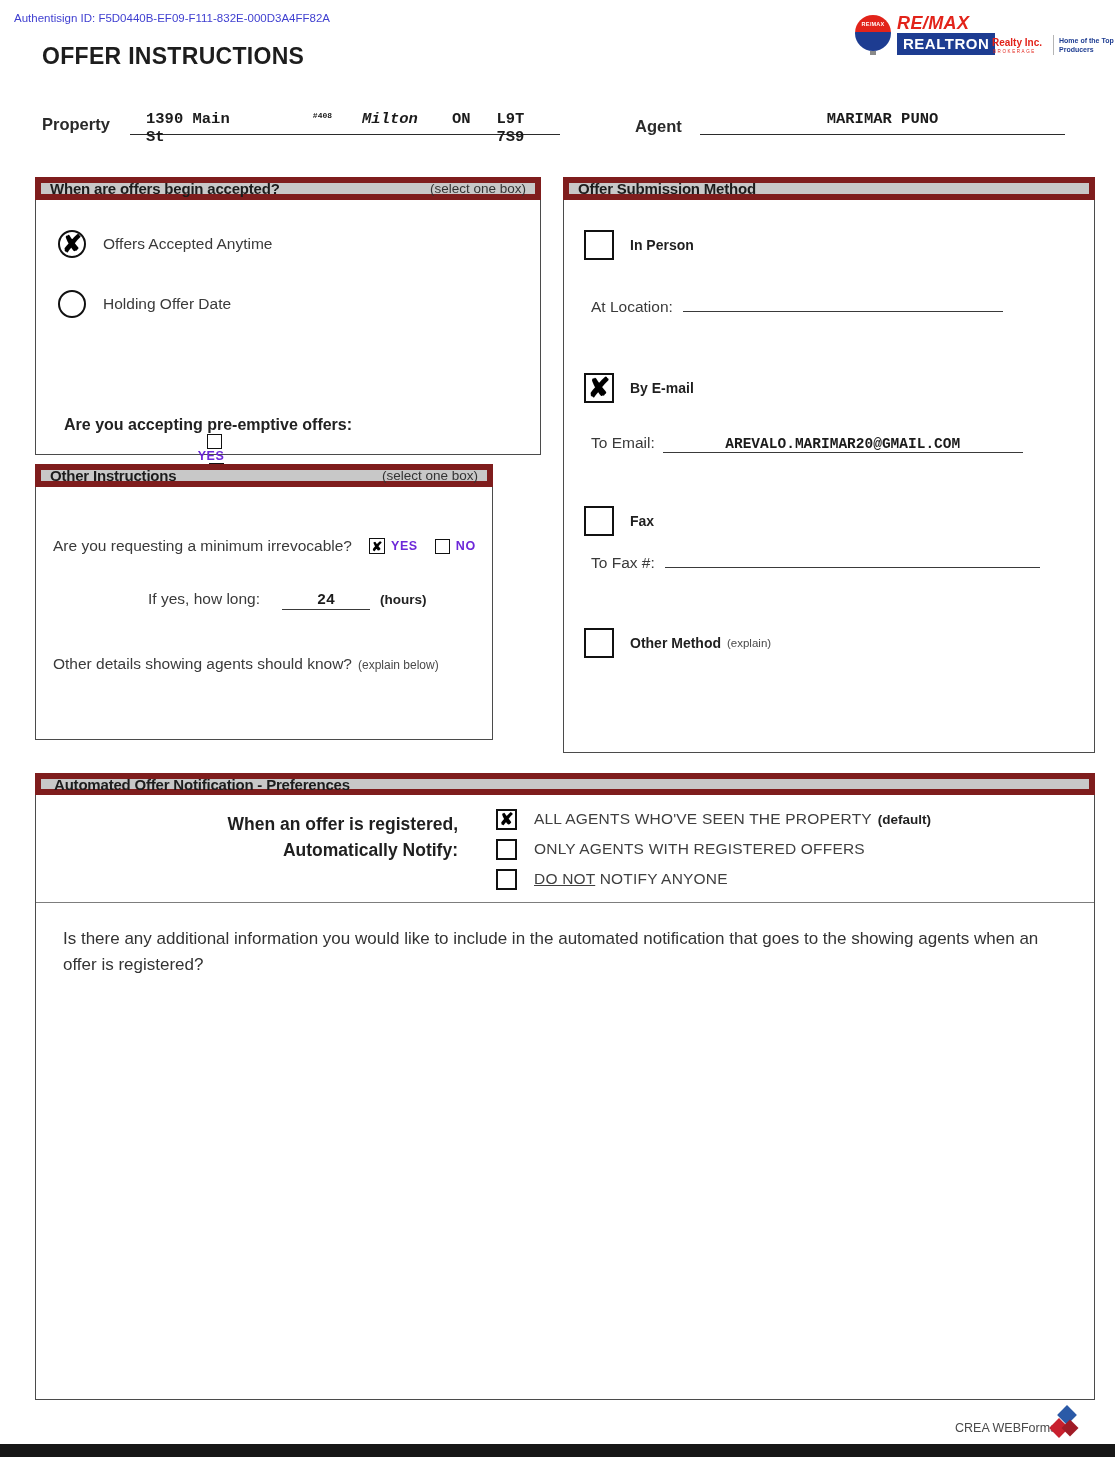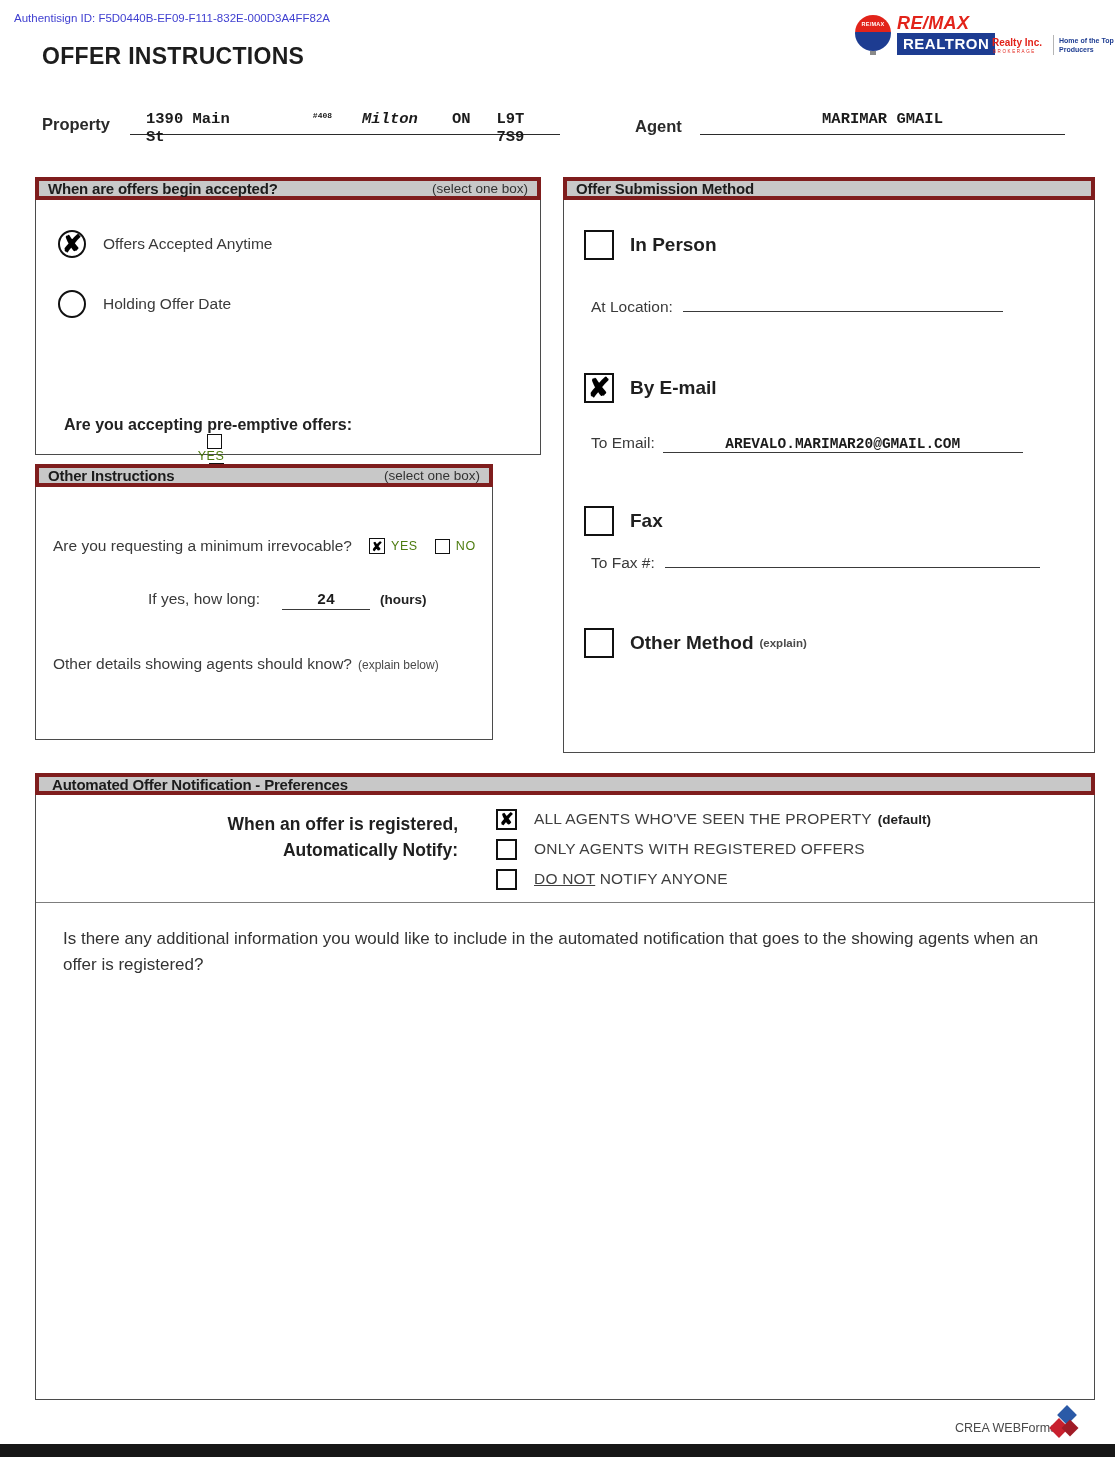--- a/index.html
+++ b/index.html
@@ -31,48 +31,48 @@
   .prop-unit { margin-left:58px; font-size:8px; transform:translateY(-5px); }
   .prop-city { margin-left:30px;font-style:italic; }
   .prop-prov { margin-left:34px; }
   .prop-postal { margin-left:26px; }
   .agent-label { position:absolute; left:635px; top:117px; font-size:16.5px; font-weight:800; color:#2a2a2a; }
   .agent-line { position:absolute; left:700px; top:110px; width:365px; height:25px; border-bottom:1.6px solid #2b2b2b;
                 text-align:center; font-family:"Liberation Mono", monospace; font-weight:bold; font-size:15.5px; color:#1b1b1b; }
 
   
   .sec { position:absolute; }
-  .sec-header { height:23px; background:#c8c8c8; border:4px solid #7f1d1d; display:flex; align-items:center; justify-content:space-between; padding:0 9px; }
+  .sec-header { height:23px; background:#c8c8c8; border:6px solid #7f1d1d; display:flex; align-items:center; justify-content:space-between; padding:0 9px; }
   .sec-header .h-title { font-size:15px; font-weight:800; color:#1c1c1c; letter-spacing:-0.2px; }
   .sec-header .h-note { font-size:13.5px; color:#333; }
   .sec-body { position:relative; background:#fff; border:1px solid #4b4b4b; border-top:none; }
 
   
   .cb { display:inline-flex; align-items:center; justify-content:center; border:2px solid #111; background:#fff; flex:none; }
   .cb-big { width:30px; height:30px; font-size:27px; font-weight:bold; color:#000; line-height:1; }
   .cb-med { width:21px; height:21px; border-width:2px; font-size:17px; font-weight:bold; color:#000; line-height:1; }
   .cb-sm  { width:15px; height:15px; border-width:1.5px; font-size:13px; font-weight:bold; color:#000; line-height:1; }
   .radio { width:28px; height:28px; border:2.5px solid #111; border-radius:50%; display:inline-flex; align-items:center; justify-content:center; font-size:24px; font-weight:bold; color:#000; line-height:1; flex:none; }
 
   .uline { border-bottom:1.4px solid #3a3a3a; display:inline-block; }
 
   
   .row-abs { position:absolute; display:flex; align-items:center; }
   .opt-label { margin-left:17px; font-size:15.5px; color:#3a3a3a; }
   .dt-label { font-size:15.5px; color:#3a3a3a; }
   .preempt-label { font-size:16px; font-weight:800; color:#222; }
-  .yn-label { font-size:12.5px; color:#4d7c0f; letter-spacing:0.6px; margin-left:6px; }
+  .yn-label { font-size:12.5px; color:#6d28d9; letter-spacing:0.6px; margin-left:6px;font-weight:bold; }
 
   .q-label { font-size:15.5px; color:#3a3a3a; }
   .small-note { font-size:12px; color:#4a4a4a; margin-left:6px; }
   .bold-note { font-size:13.5px; font-weight:800; color:#222; margin-left:10px; }
   .mono-val { font-family:"Liberation Mono", monospace; font-weight:bold; color:#1b1b1b; }
 
-  .sub-label { margin-left:16px; font-size:19px; font-weight:800; color:#1f1f1f; }
-  .sub-note { font-size:11.5px; color:#4a4a4a; margin-left:6px; font-weight:bold; }
+  .sub-label { margin-left:16px; font-size:14px; font-weight:800; color:#1f1f1f; }
+  .sub-note { font-size:11.5px; color:#4a4a4a; margin-left:6px; font-weight:normal; }
   .field-label { font-size:15.5px; color:#3a3a3a; }
 
   
   .notif-top { position:absolute; left:0; top:0; width:100%; height:108px; border-bottom:1px solid #7d7d7d; }
   .notif-prompt { position:absolute; left:60px; top:16px; width:362px; text-align:right; }
   .notif-prompt .p1 { font-size:17.5px; font-weight:800; color:#1f1f1f; line-height:26px; }
   .notif-prompt .p2 { font-size:17.5px; font-weight:800; color:#1f1f1f; line-height:26px; }
   .notif-prompt .p3 { font-size:15.5px; color:#333; line-height:24px; }
   .notif-options { position:absolute; left:460px; top:9px; }
   .notif-row { display:flex; align-items:center; height:30px; }
@@ -113,21 +113,21 @@
 
   <span class="prop-label">Property</span>
   <div class="prop-line">
     <span class="prop-street">1390 Main St</span>
     <span class="prop-unit">#408</span>
     <span class="prop-city">Milton</span>
     <span class="prop-prov">ON</span>
     <span class="prop-postal">L9T 7S9</span>
   </div>
   <span class="agent-label">Agent</span>
-  <div class="agent-line">MARIMAR GMAIL</div>
+  <div class="agent-line">MARIMAR PUNO</div>
 
   <section class="sec" style="left:35px; top:177px; width:506px;">
     <div class="sec-header">
       <span class="h-title">When are offers begin accepted?</span>
       <span class="h-note">(select one box)</span>
     </div>
     <div class="sec-body" style="height:255px;">
       <div class="row-abs" style="left:22px; top:30px;">
         <span class="radio">✘</span>
         <span class="opt-label">Offers Accepted Anytime</span>

